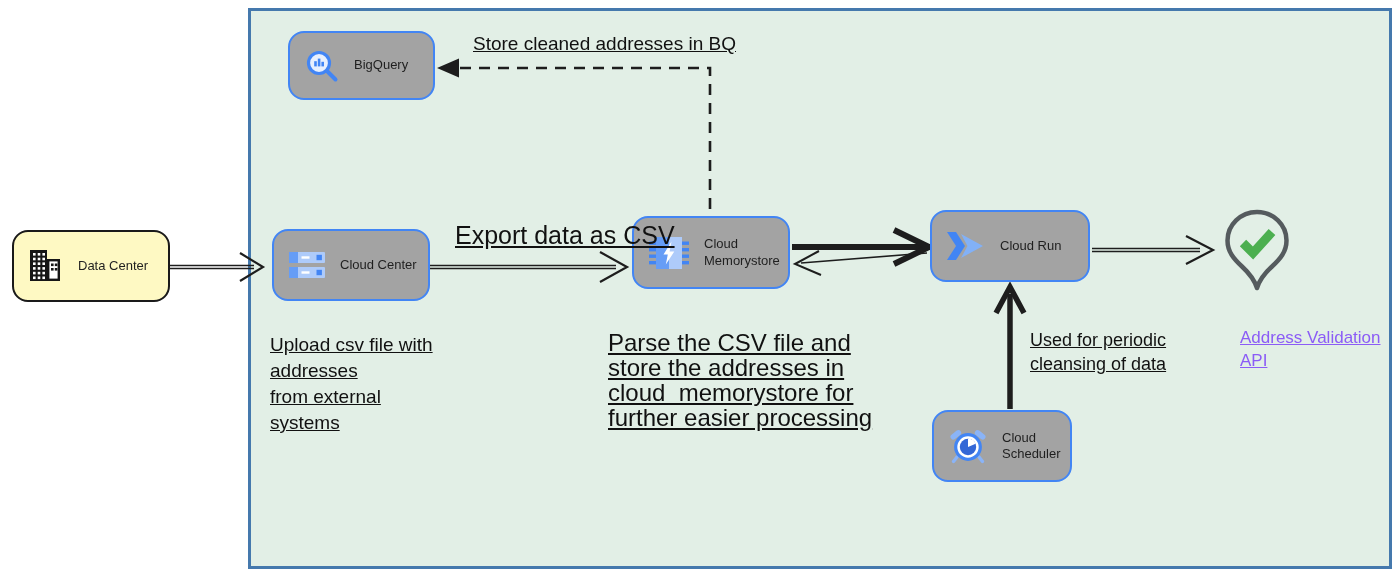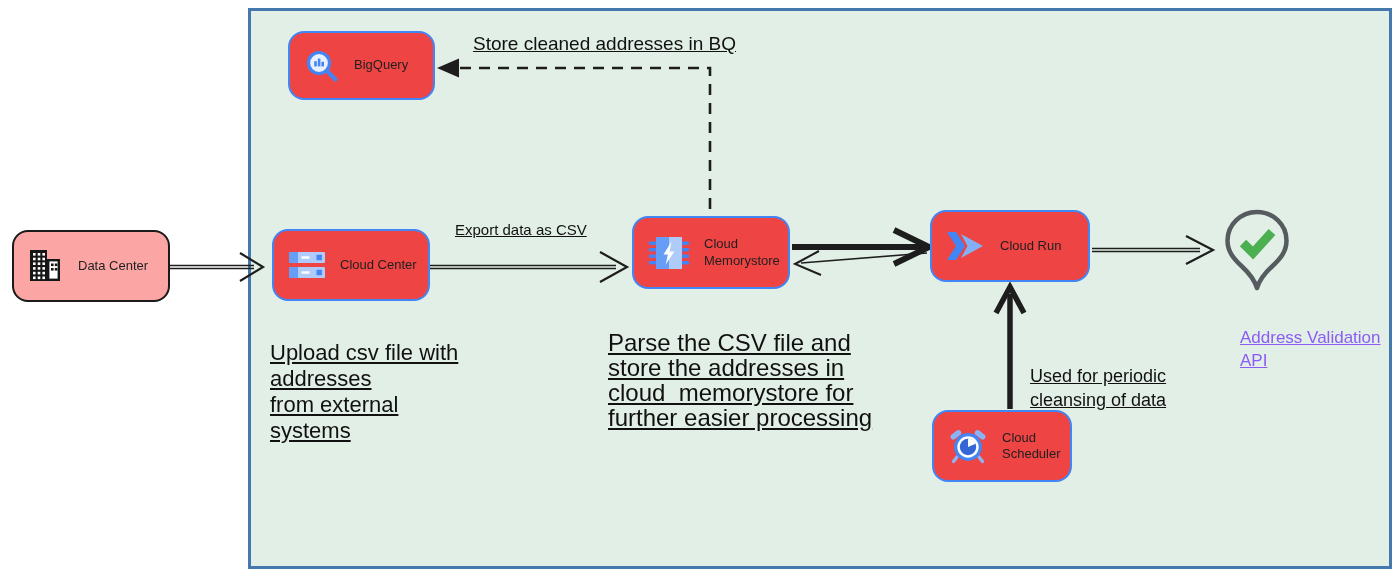--- a/index.html
+++ b/index.html
@@ -10,43 +10,43 @@
   }
   .canvas { position:absolute; left:0; top:0; width:1400px; height:580px; }
 
   .boundary {
     position:absolute; left:248px; top:8px; width:1138px; height:555px;
     background:#e2efe6; border:3px solid #4579ad;
   }
 
   .node {
     position:absolute; display:flex; align-items:center;
-    background:#ef4444; border:2px solid #4285f4; border-radius:16px;
+    background:#a3a3a3; border:2px solid #4285f4; border-radius:16px;
     box-sizing:border-box;
   }
   .node .icon { flex:none; margin-left:15px; display:flex; align-items:center; }
   .node .label { margin-left:15px; font-size:13px; line-height:1.25; color:#1f1f1f; }
 
   .node-data-center { left:12px; top:230px; width:158px; height:72px;
-    background:#fca5a5; border:2px solid #1a1a1a; }
+    background:#fef9c3; border:2px solid #1a1a1a; }
   .node-bigquery { left:288px; top:31px; width:147px; height:69px; }
   .node-cloud-storage { left:272px; top:229px; width:158px; height:72px; }
   .node-cloud-memorystore { left:632px; top:216px; width:158px; height:73px; }
   .node-cloud-memorystore .label { width:86px; }
   .node-cloud-run { left:930px; top:210px; width:160px; height:72px; }
   .node-cloud-scheduler { left:932px; top:410px; width:140px; height:72px; }
 
   .pin { position:absolute; left:1223px; top:208px; width:68px; height:96px; }
 
   .txt { position:absolute; white-space:pre-wrap; color:#111111;text-decoration:underline; }
   .edge-label-store { left:473px; top:33px; font-size:19px; }
-  .edge-label-export { left:455px; top:221px; font-size:15px; }
-  .note-upload { left:270px; top:340px; font-size:22px; line-height:26px; }
+  .edge-label-export { left:455px; top:221px; font-size:25px; }
+  .note-upload { left:270px; top:332px; font-size:19px; line-height:26px; }
   .note-parse  { left:608px; top:330px; font-size:24px; line-height:25px; }
-  .note-periodic { left:1030px; top:364px; font-size:18px; line-height:24px; }
+  .note-periodic { left:1030px; top:328px; font-size:18px; line-height:24px; }
   .label-avapi { left:1240px; top:326px; font-size:17px; line-height:23px; color:#8b5cf6; }
 
   svg.arrows { position:absolute; left:0; top:0; width:1400px; height:580px;
     pointer-events:none; }
   svg.arrows path { stroke:#1d1d1d; fill:none; }
 </style>
 </head>
 <body>
 
 <div class="canvas">

